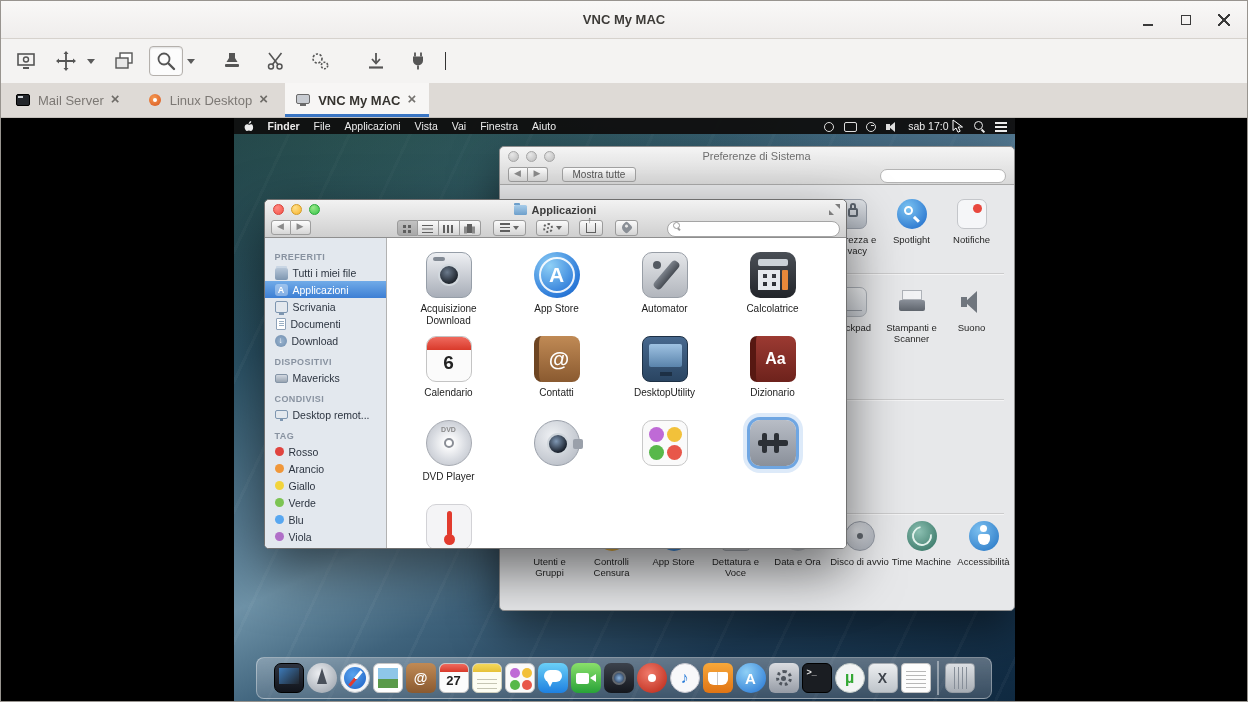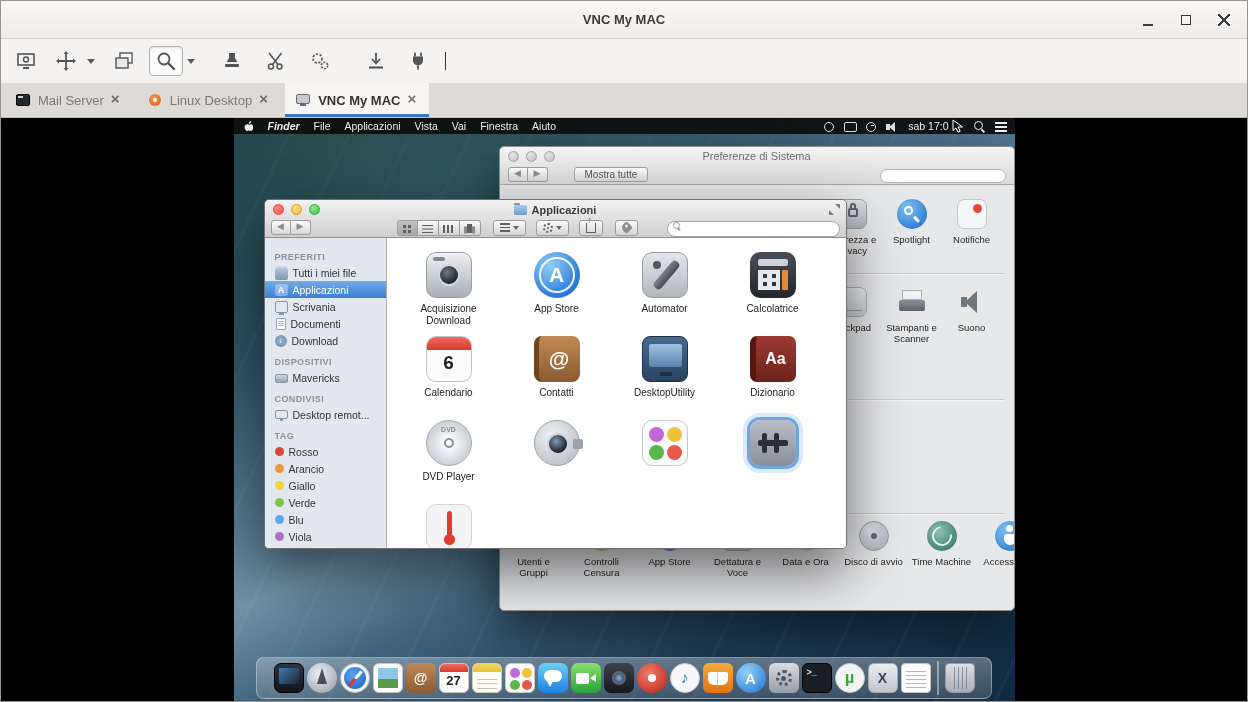--- a/index.html
+++ b/index.html
@@ -52,21 +52,21 @@
       radial-gradient(120% 80% at 18% 0%, rgba(46,92,78,.55), transparent 52%),
       radial-gradient(140% 90% at 85% 12%, rgba(82,120,150,.45), transparent 55%),
       repeating-linear-gradient(115deg, rgba(255,255,255,.035) 0 3px, transparent 3px 55px),
       linear-gradient(155deg,#1e3a46 0%,#2c5468 26%,#5d8299 45%,#6f93a8 52%,#3f637c 63%,#1c3a54 80%,#0f2940 100%); }
 
   
   .menubar { position:absolute; left:0; right:0; top:0; height:16px; background:rgba(16,16,16,.96); z-index:6; display:flex; align-items:center; padding:0 8px; color:#ececec; font-size:10.5px; }
   .apple { width:13px; height:13px; margin-right:6px; display:block; }
   .mlist { display:flex; }
   .mitem { padding:0 7px; white-space:nowrap; }
-  .mitem.b { font-weight:bold;font-style:italic; }
+  .mitem.b { font-weight:bold; }
   .mright { margin-left:auto; display:flex; align-items:center; gap:9px; }
   .mbi { position:relative; width:14px; height:13px; display:block; }
   .mb-record::after { content:""; position:absolute; left:2px; top:2px; width:8px; height:8px; border:1.5px solid #ddd; border-radius:50%; background:#111; }
   .mb-display::after { content:""; position:absolute; left:1px; top:2px; width:11px; height:8px; border:1.3px solid #ddd; border-radius:2px; }
   .mb-clock::after { content:""; position:absolute; left:2px; top:2px; width:8px; height:8px; border:1.3px solid #ddd; border-radius:50%; }
   .mb-clock::before { content:""; position:absolute; left:7px; top:5px; width:3px; height:1.5px; background:#ddd; z-index:1; }
   .mb-vol::before { content:""; position:absolute; left:4px; top:2px; border-top:5px solid transparent; border-bottom:5px solid transparent; border-right:6px solid #ddd; }
   .mb-vol::after { content:""; position:absolute; left:1px; top:4px; width:4px; height:6px; background:#ddd; }
   .clock { white-space:nowrap; }
   .mb-search { position:relative; width:13px; height:13px; display:block; }
@@ -86,31 +86,31 @@
   .light.yellow { background:radial-gradient(circle at 35% 30%,#ffe08a,#f8b42e); border:1px solid #d29b28; }
   .light.green { background:radial-gradient(circle at 35% 30%,#9ae88a,#35c548); border:1px solid #2aa83a; }
   .sp-toolrow { position:absolute; left:0; right:0; top:17px; height:21px; display:flex; align-items:center; padding:0 8px; }
   .navgrp { display:flex; }
   .navb { width:20px; height:15px; background:linear-gradient(#fdfdfd,#d6d6d6); border:1px solid #9e9e9e; position:relative; }
   .navb.prev { border-radius:3px 0 0 3px; }
   .navb.next { border-radius:0 3px 3px 0; border-left:none; }
   .navb::after { position:absolute; left:0; right:0; top:0px; text-align:center; font-size:9px; color:#8a8a8a; }
   .navb.prev::after { content:"◀"; }
   .navb.next::after { content:"▶"; }
-  .showall { margin-left:26px; height:15px; padding:0 10px; font-size:10px; color:#555; background:linear-gradient(#fdfdfd,#d8d8d8); border:1px solid #a2a2a2; border-radius:3px; }
+  .showall { margin-left:14px; height:15px; padding:0 10px; font-size:10px; color:#555; background:linear-gradient(#fdfdfd,#d8d8d8); border:1px solid #a2a2a2; border-radius:3px; }
   .spsearch { margin-left:auto; width:126px; height:14px; border:1px solid #b4b4b4; border-radius:8px; background:#fff; position:relative; padding-left:18px; font-size:10px; outline:none; }
   .searchwrap { margin-left:auto; position:relative; }
   .searchwrap .mag { position:absolute; left:5px; top:3px; width:8px; height:8px; pointer-events:none; }
   .mag::after { content:""; position:absolute; left:0; top:0; width:5px; height:5px; border:1.4px solid #9a9a9a; border-radius:50%; }
   .mag::before { content:""; position:absolute; left:5.5px; top:5.5px; width:1.5px; height:3px; background:#9a9a9a; transform:rotate(-45deg); }
   .sp-div { position:absolute; left:10px; right:10px; height:1px; background:#cccccd; box-shadow:0 1px 0 #f4f4f5; }
   .sp-row { position:absolute; display:flex; gap:4px; }
   .sp-r1 { top:52px; right:14px; }
   .sp-r2 { top:140px; right:14px; }
-  .sp-r4 { top:374px; left:4px; gap:8px; }
+  .sp-r4 { top:374px; left:20px; gap:2px; }
   .spcell { width:56px; display:flex; flex-direction:column; align-items:center; }
   .sp-r4 .spcell { width:60px; }
   .splabel { margin-top:5px; font-size:9.5px; color:#262626; text-align:center; line-height:1.2; }
   .spic { width:30px; height:30px; border-radius:7px; position:relative; flex:0 0 auto; }
   .spic i { position:absolute; display:none; }
   .sp-spotlight { background:radial-gradient(circle at 35% 30%,#7cc4f2,#1a66c8); border-radius:50%; }
   .sp-spotlight i.ga { display:block; left:7px; top:7px; width:9px; height:9px; border:2px solid #fff; border-radius:50%; }
   .sp-spotlight i.gb { display:block; left:18px; top:17px; width:2.5px; height:7px; background:#fff; transform:rotate(-45deg); }
   .sp-notifiche { background:#f5f6f8; border:1px solid #c4c6ca; }
   .sp-notifiche i.ga { display:block; right:4px; top:4px; width:9px; height:9px; border-radius:50%; background:#e8483e; }

